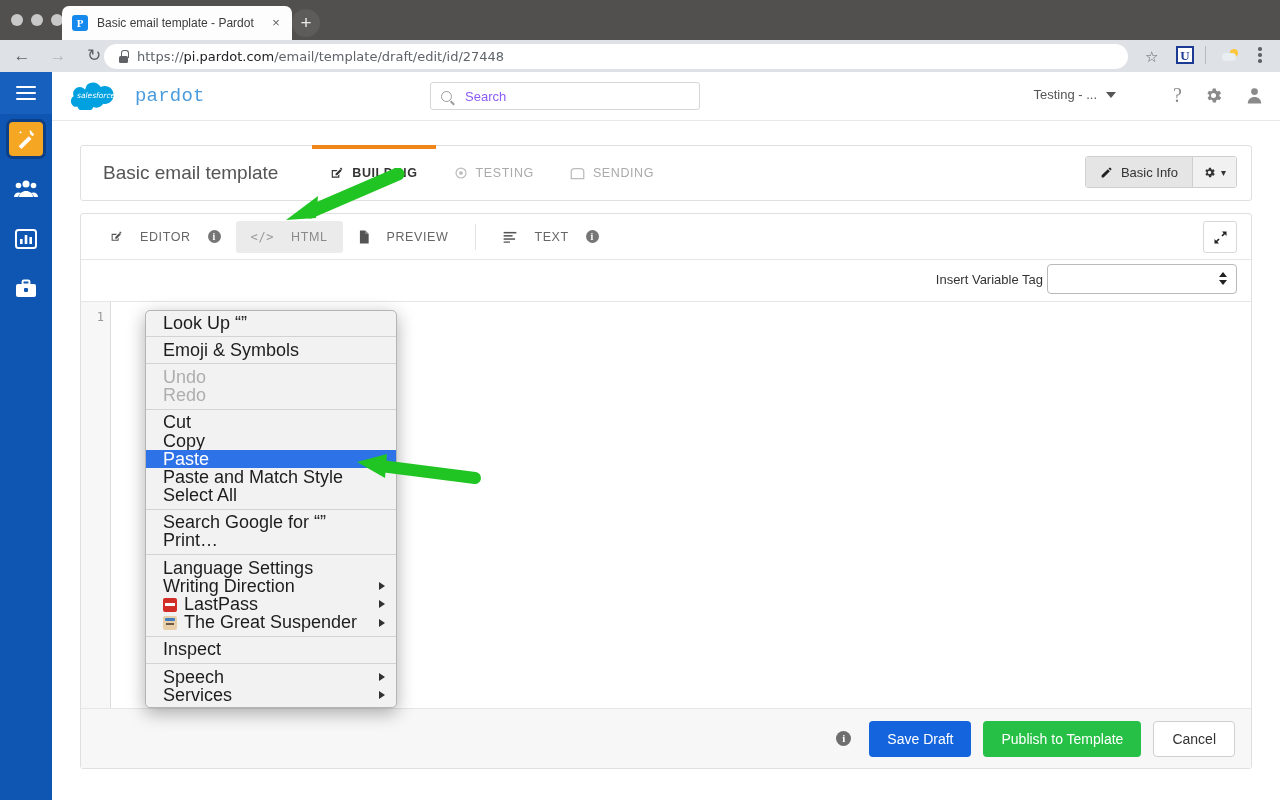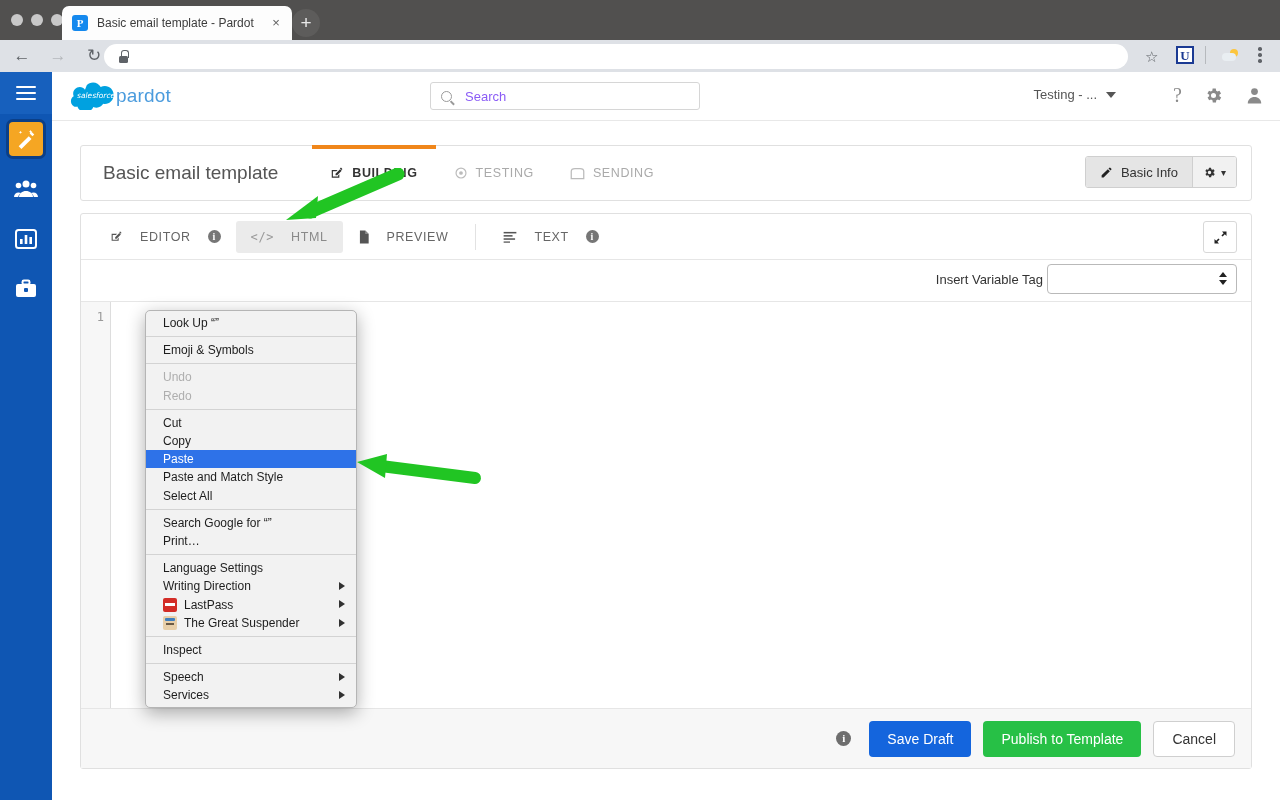--- a/index.html
+++ b/index.html
@@ -140,22 +140,22 @@
     background: #fff;
   }
   .logo {
     position: absolute; left: 18px; top: 10px; display: flex; align-items: center;
   }
   .cloudmark {
     width: 46px; height: 28px; position: relative;
   }
   .cloudmark svg { display: block; }
   .logo-word {
-    font-size: 19px; color: #4a9bdd; margin-left: 0; letter-spacing: .2px;
-    font-family: Liberation Sans, sans-serif;
+    font-size: 19px; color: #4a9bdd; margin-left: 19px; letter-spacing: .2px;
+    font-family: Liberation Mono, monospace;
   }
   .searchbox {
     position: absolute; left: 378px; top: 10px; width: 270px; height: 28px;
     border: 1px solid #d6d6d6; border-radius: 3px; background: #fff;
     display: flex; align-items: center; padding-left: 10px;
   }
   .mag {
     width: 11px; height: 11px; border: 1.5px solid #9a9a9a; border-radius: 50%;
     position: relative; flex: 0 0 auto;
   }
@@ -287,24 +287,24 @@
   .fbtn.success { background: #27c046; color: #fff; }
   .fbtn.plain { background: #fff; color: #333; border: 1px solid #cfcfcf; }
   .finfo {
     width: 15px; height: 15px; border-radius: 50%; background: #6e6e6e;
     color: #fff; font-size: 11px; line-height: 15px; text-align: center;
     font-family: "Liberation Serif", serif; font-weight: bold; margin-right: 6px;
   }
 
   
   .ctxmenu {
-    position: absolute; left: 145px; top: 310px; width: 212px;
+    position: absolute; left: 145px; top: 310px; width: 252px;
     background: #f2f2f2; border: 1px solid #b5b5b5; border-radius: 5px;
     box-shadow: 0 5px 18px rgba(0,0,0,.32);
-    font-size: 12px; color: #1d1d1d; padding: 3px 0;
+    font-size: 18px; color: #1d1d1d; padding: 3px 0;
     font-family: "Liberation Sans", sans-serif; z-index: 50; overflow: hidden;
   }
   .ctx-item {
     height: 18.2px; display: flex; align-items: center; padding: 0 12px 0 17px;
     white-space: nowrap; position: relative;
   }
   .ctx-item.dim { color: #aeaeae; }
   .ctx-item.hl { background: #2e72e8; color: #fff; }
   .ctx-sep { height: 1px; background: #d3d3d3; margin: 4px 0; }
   .ctx-arrow {
@@ -355,20 +355,21 @@
     </div>
     <div class="newtab">+</div>
   </div>
 
   <div class="omnibar">
     <div class="navbtn">←</div>
     <div class="navbtn disabled">→</div>
     <div class="navbtn">↻</div>
     <div class="urlbox">
       <div class="lockicon"></div>
+      <div class="urltext"><span>https://</span><b>pi.pardot.com</b><span>/email/template/draft/edit/id/27448</span></div>
     </div>
     <div class="star">☆</div>
   </div>
   <div class="ext-u">U</div>
   <div class="chrome-div"></div>
   <div class="ext-weather">
     <span class="sun"></span>
     <span class="cloud"></span>
   </div>
   <div class="kebab">

